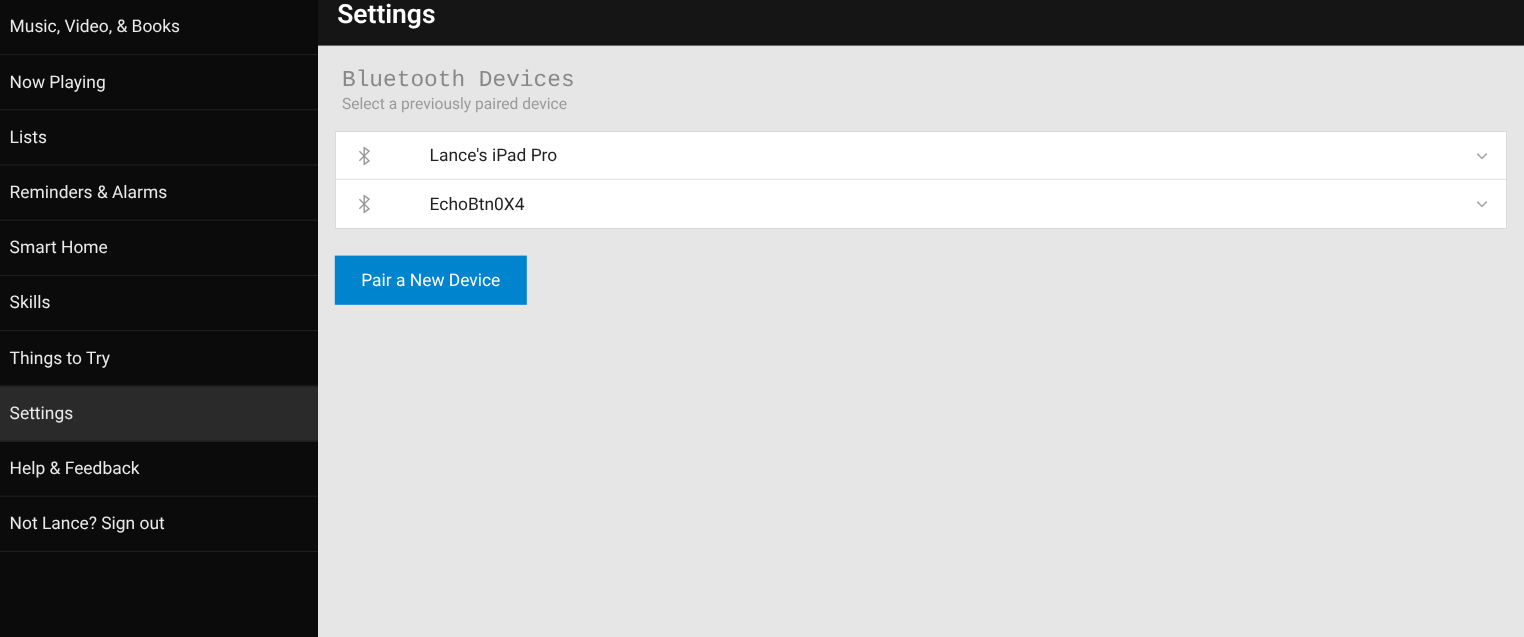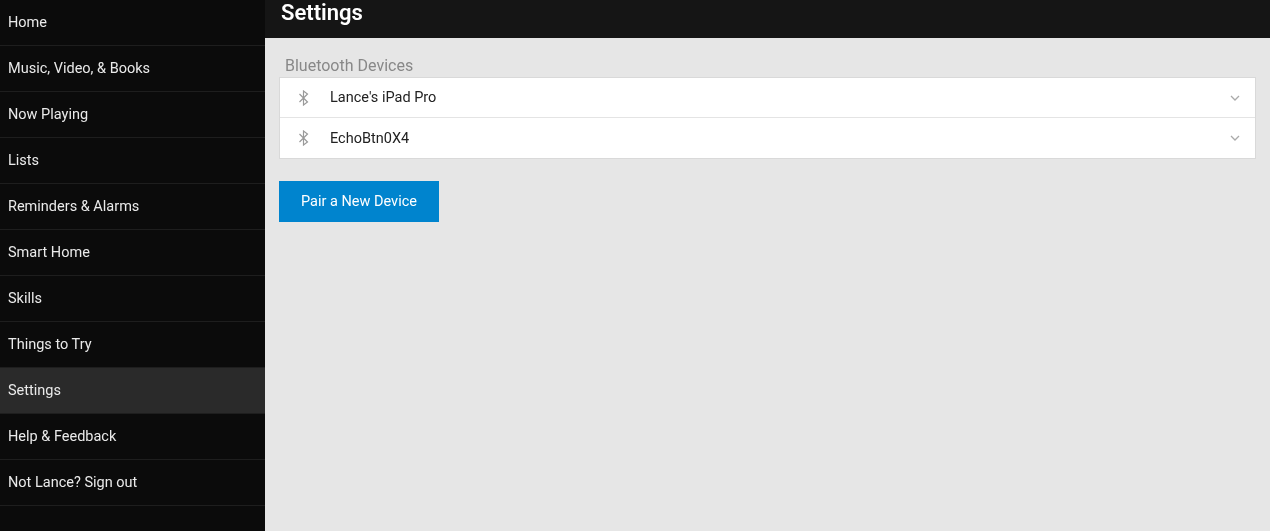--- a/index.html
+++ b/index.html
@@ -50,42 +50,44 @@
       align-items: flex-start;
     }
     .content {
       flex: 1;
       background: #e6e6e6;
       padding: 18px 14px 14px 14px;
       overflow-y: auto;
     }
     .section-title {
       color: #888;
-      font-size: 16px;
+      font-size: 19px;
       font-weight: 400;
       margin-bottom: 2px;
       padding-left: 6px;
+      font-family: Liberation Mono, monospace;
     }
     .section-subtitle {
       color: #9a9a9a;
       font-size: 13px;
       margin-bottom: 14px;
       padding-left: 6px;
     }
     .device-list {
       border: 1px solid #d9d9d9;
       background: #fff;
     }
     .device-row {
       display: flex;
       align-items: center;
       padding: 10px 14px;
       border-bottom: 1px solid #e4e4e4;
       cursor: pointer;
       min-height: 40px;
+      gap: 28px;
     }
     .device-row:last-child {
       border-bottom: none;
     }
     .bt-icon {
       width: 18px;
       color: #9a9a9a;
       display: inline-flex;
       align-items: center;
       justify-content: center;
@@ -122,39 +124,39 @@
       padding: 12px 22px;
       font-size: 14.5px;
       cursor: pointer;
       font-family: inherit;
     }
   </style>
 </head>
 <body>
 
 <nav class="sidebar">
-  <div class="sidebar-item"><span>Home</span></div>
   <div class="sidebar-item"><span>Music, Video, &amp; Books</span></div>
   <div class="sidebar-item"><span>Now Playing</span></div>
   <div class="sidebar-item"><span>Lists</span></div>
   <div class="sidebar-item"><span>Reminders &amp; Alarms</span></div>
   <div class="sidebar-item"><span>Smart Home</span></div>
   <div class="sidebar-item"><span>Skills</span></div>
   <div class="sidebar-item"><span>Things to Try</span></div>
   <div class="sidebar-item active"><span>Settings</span></div>
   <div class="sidebar-item"><span>Help &amp; Feedback</span></div>
   <div class="sidebar-item"><span>Not Lance? Sign out</span></div>
 </nav>
 
 <main class="main">
   <div class="header">
     <span>Settings</span>
   </div>
   <div class="content">
     <h2 class="section-title">Bluetooth Devices</h2>
+    <div class="section-subtitle">Select a previously paired device</div>
 
     <div class="device-list">
       <div class="device-row">
         <span class="bt-icon">
           <svg viewBox="0 0 10 16" fill="none" stroke="currentColor" stroke-width="1.2">
               <path d="M1 4 L9 12 L5 15 L5 1 L9 4 L1 12"></path>
             </svg>
         </span>
         <span class="device-name">Lance's iPad Pro</span>
         <span class="chevron">

